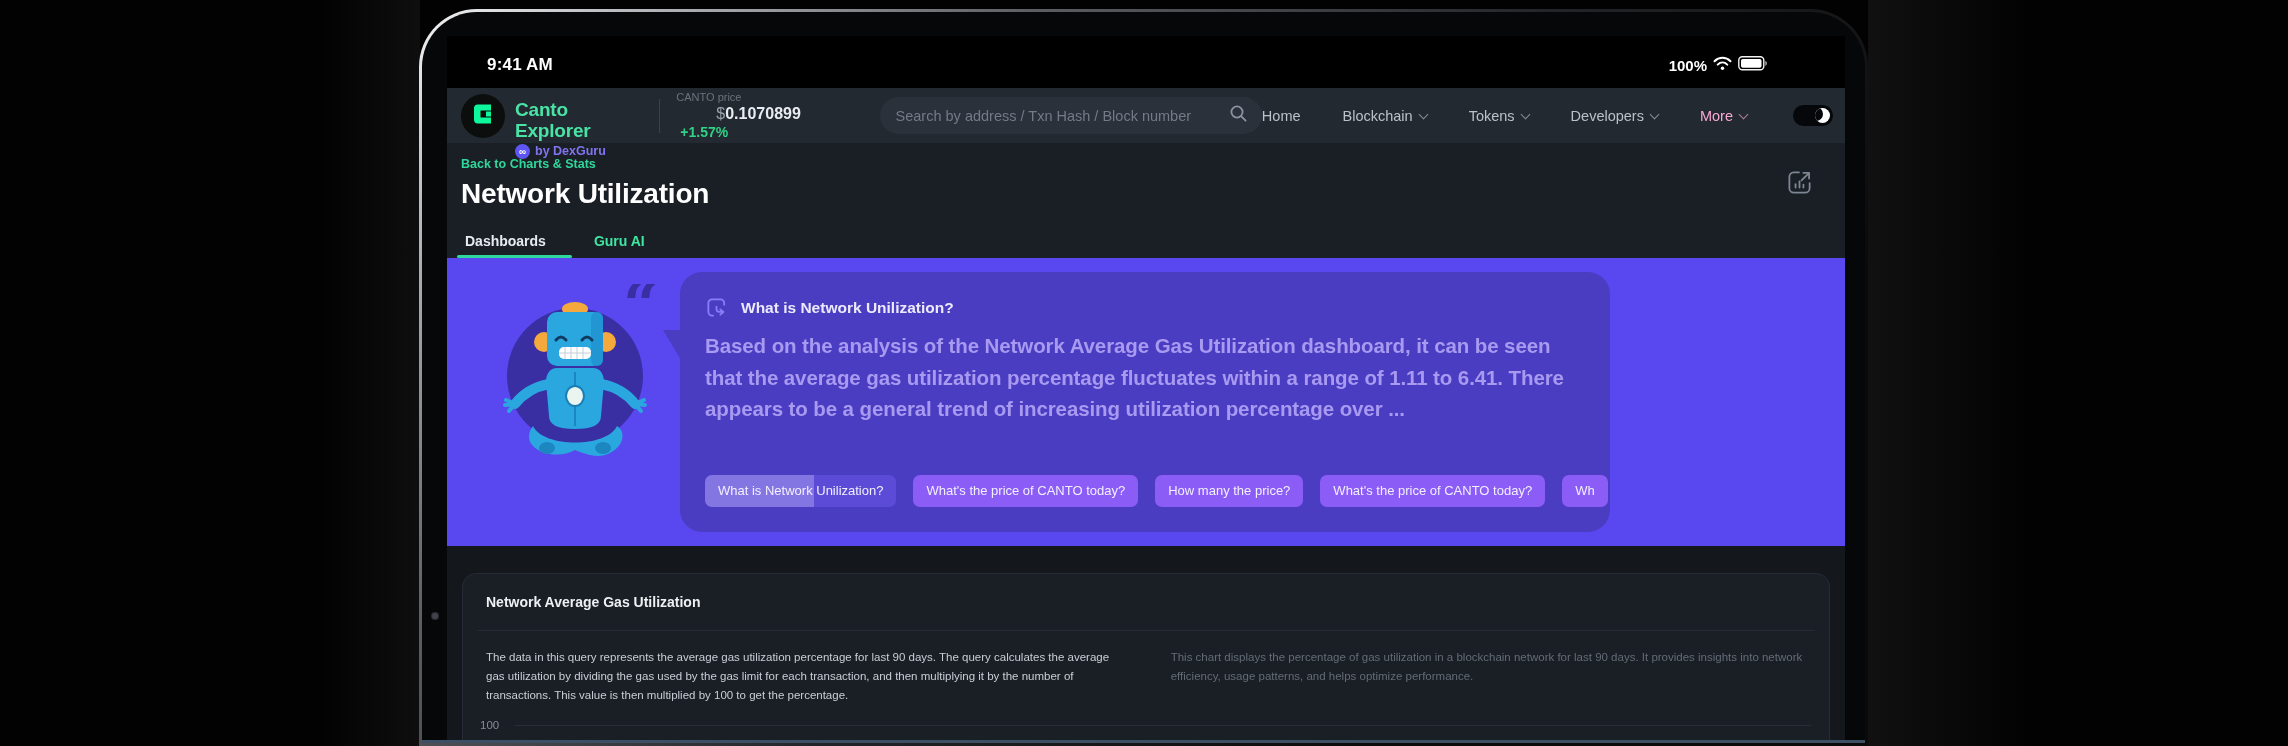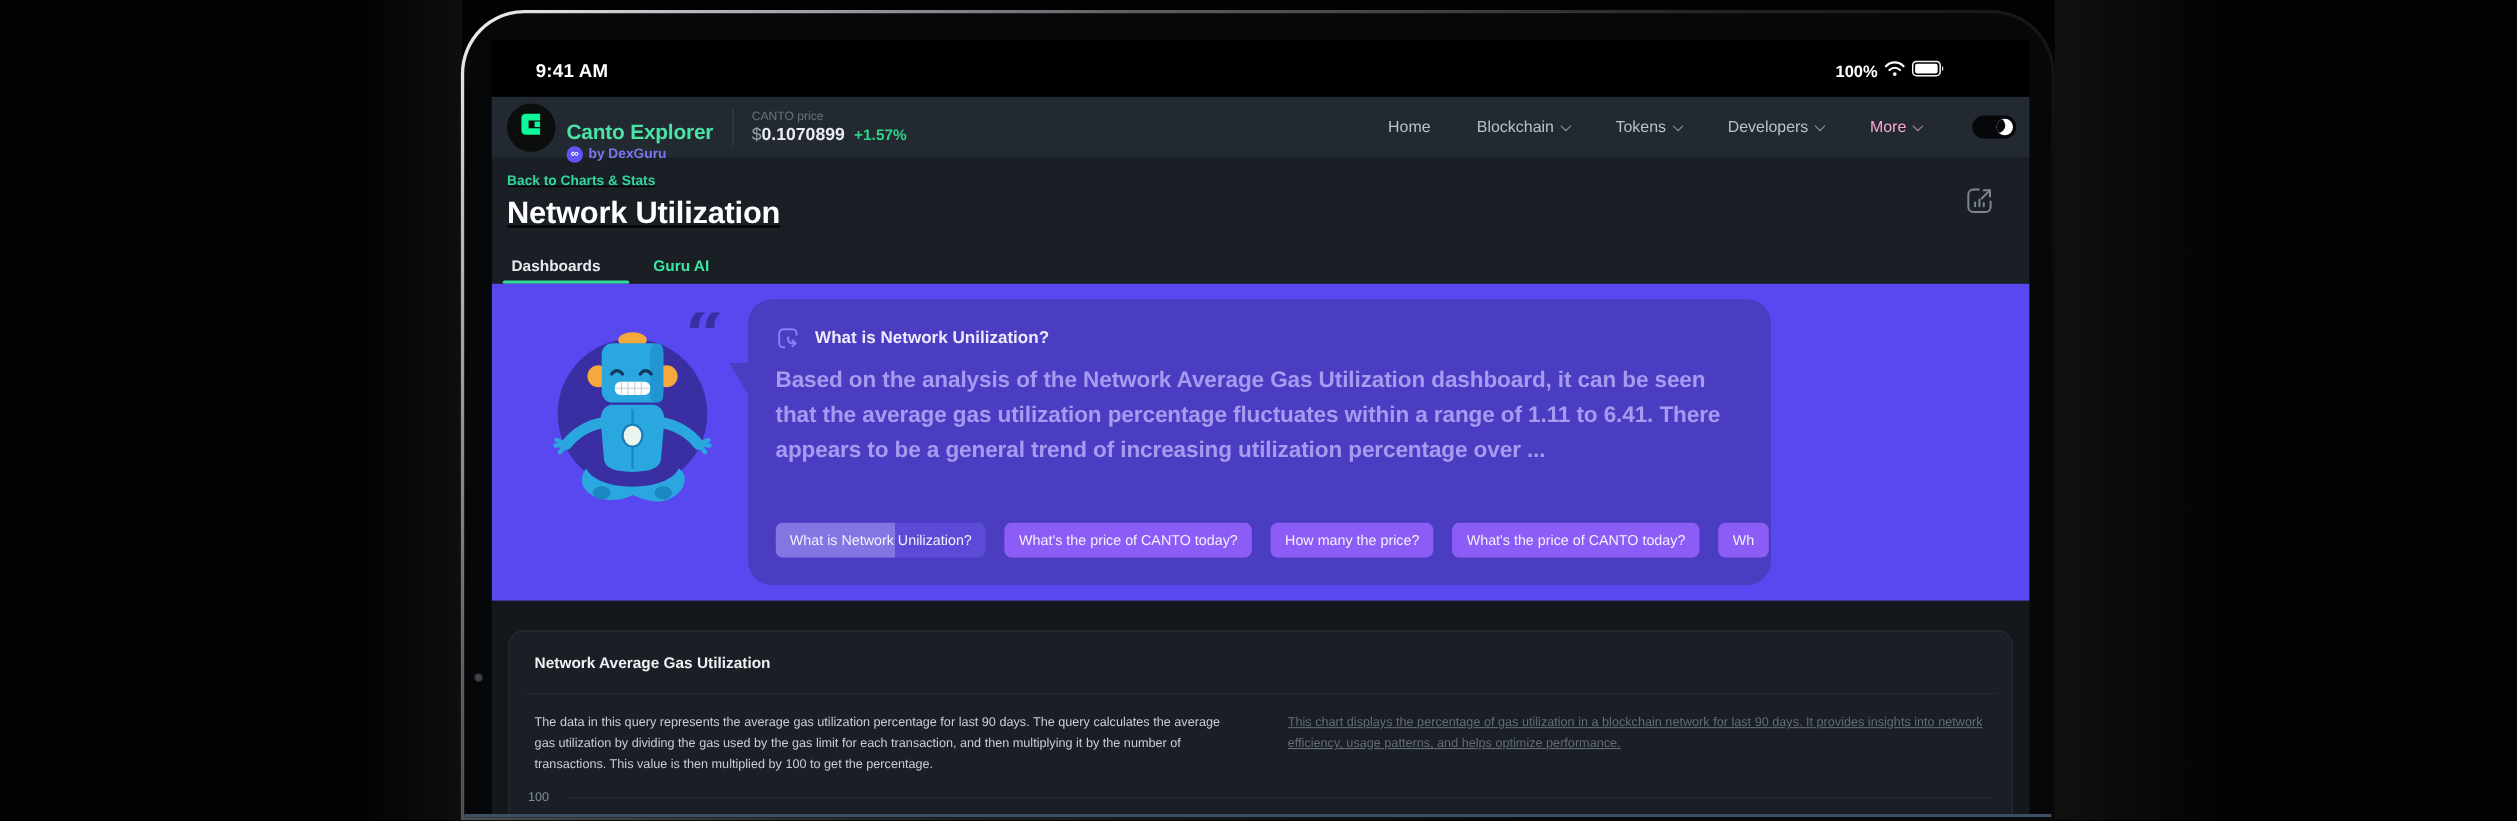--- a/index.html
+++ b/index.html
@@ -44,21 +44,21 @@
                  display:flex; align-items:center; justify-content:center; flex:0 0 auto; }
   .logo-block { margin-left:10px; line-height:1.1; }
   .brand { color:#49e3a5; font-size:19px; font-weight:700; letter-spacing:-.2px;margin-top:28px; }
   .byline { display:flex; align-items:center; gap:5px; margin-top:2px; }
   .byline-badge { width:15px; height:15px; border-radius:50%; background:#5f55f2; color:#fff;
                   font-size:10px; line-height:15px; text-align:center; font-weight:700; }
   .byline-text { color:#7f74ee; font-size:12.5px; font-weight:600; }
   .hdr-divider { width:1px; height:34px; background:#39414c; margin:0 16px 0 18px; }
   .price-label { color:#69727d; font-size:11px; }
   .price-row { margin-top:2px; font-size:16px; }
-  .price-value { color:#e9edf1; font-weight:600; }
+  .price-value { color:#e9edf1; font-weight:600;margin-left:40px; }
   .price-dollar { color:#9aa3ad; font-weight:400; }
   .price-change { color:#2fd287; font-size:14px; margin-left:4px;font-weight:bold; }
 
   .search { margin-left:32px; width:402px; height:37px; background:#2a313b; border-radius:19px;
             display:flex; align-items:center; padding:0 14px 0 16px; }
   .search input { flex:1; background:transparent; border:0; outline:0; color:#d6dbe1;
                   font-size:14.5px; font-family:inherit; }
   .search input::placeholder { color:#727b87; }
 
   .nav { margin-left:auto; display:flex; align-items:center; gap:42px; }
@@ -67,21 +67,21 @@
   .chev { display:inline-block; width:7px; height:7px; border-right:1.6px solid currentColor;
           border-bottom:1.6px solid currentColor; transform:rotate(45deg); margin:-3px 0 0 7px; opacity:.65; }
   .mode-toggle { width:40px; height:21px; border-radius:11px; background:#05070a; margin-left:4px;
                  position:relative; }
   .moon { position:absolute; right:3px; top:3px; width:15px; height:15px; border-radius:50%;
           background:#fff; overflow:hidden; }
   .moon::after { content:""; position:absolute; left:-6px; top:-1px; width:14px; height:14px;
                  border-radius:50%; background:#05070a; }
 
   
-  .pagehead { position:relative; height:115px; flex:0 0 auto; padding:14px 12px 0 14px;text-decoration:underline; }
+  .pagehead { position:relative; height:115px; flex:0 0 auto; padding:14px 12px 0 14px; }
   .breadcrumb { color:#2fd79a; font-size:12.5px; font-weight:600; }
   .page-title { color:#fff; font-size:28px; font-weight:700; letter-spacing:-.2px; margin-top:7px; }
   .export-icon { position:absolute; right:32px; top:26px; color:#7d8691; }
   .tabs { position:absolute; left:14px; bottom:0; display:flex; gap:40px;text-align:center; }
   .tab { font-size:14px; padding:0 4px 9px 4px; color:#e7ebef; font-weight:600; position:relative; }
   .tab.active::after { content:""; position:absolute; left:-4px; right:-22px; bottom:0; height:3px;
                        background:#2fd79a; border-radius:2px; }
   .tab.guru { color:#3ee6a0; }
 
   
@@ -105,21 +105,21 @@
 
   
   .lower { flex:1 1 auto; background:#14171b; padding:27px 15px 0 15px; }
   .card { background:#1a1e25; border:1px solid #262c35; border-radius:14px; height:200px;
           padding:0 14px; overflow:hidden; }
   .card-title-row { height:57px; display:flex; align-items:center; border-bottom:1px solid #252b34;
                     padding-left:9px; }
   .card-title { color:#eef1f4; font-size:14px; font-weight:700; }
   .card-cols { display:flex; padding:17px 0 0 9px; gap:50px; }
   .col-left  { width:660px; color:#c9ced5; font-size:11.5px; line-height:19px; }
-  .col-right { width:670px; color:#636c76; font-size:11.5px; line-height:19px;text-decoration:underline; }
+  .col-right { width:670px; color:#636c76; font-size:11.5px; line-height:19px; }
   .axis-row { display:flex; align-items:center; margin:14px 0 0 3px; }
   .axis-label { color:#848d96; font-size:11.5px; width:27px; }
   .axis-line { flex:1; height:1px; background:#272e37; margin:0 4px 0 8px; }
 </style>
 </head>
 <body>
 
 <div class="stage">
   <div class="sheen-left"></div>
   <div class="sheen-right"></div>
@@ -170,20 +170,29 @@
               </div>
             </div>
             <div class="hdr-divider"></div>
             <div>
               <div class="price-label">CANTO price</div>
               <div class="price-row">
                 <span class="price-value"><span class="price-dollar">$</span><span>0.1070899</span></span>
                 <span class="price-change">+1.57%</span>
               </div>
             </div>
+            <div class="search">
+              <input type="text" placeholder="Search by address / Txn Hash / Block number" style="">
+              <span>
+                <svg width="19" height="19" viewBox="0 0 19 19">
+                    <circle cx="8" cy="8" r="5.6" stroke="#8b93a0" stroke-width="1.8" fill="none"></circle>
+                    <line x1="12.3" y1="12.3" x2="16.6" y2="16.6" stroke="#8b93a0" stroke-width="1.8" stroke-linecap="round"></line>
+                  </svg>
+              </span>
+            </div>
             <nav class="nav">
               <span class="nav-item">
                   <span>Home</span>
                 </span>
               <span class="nav-item">
                   <span>Blockchain</span>
                   <i class="chev"></i>
                 </span>
               <span class="nav-item">
                   <span>Tokens</span>

